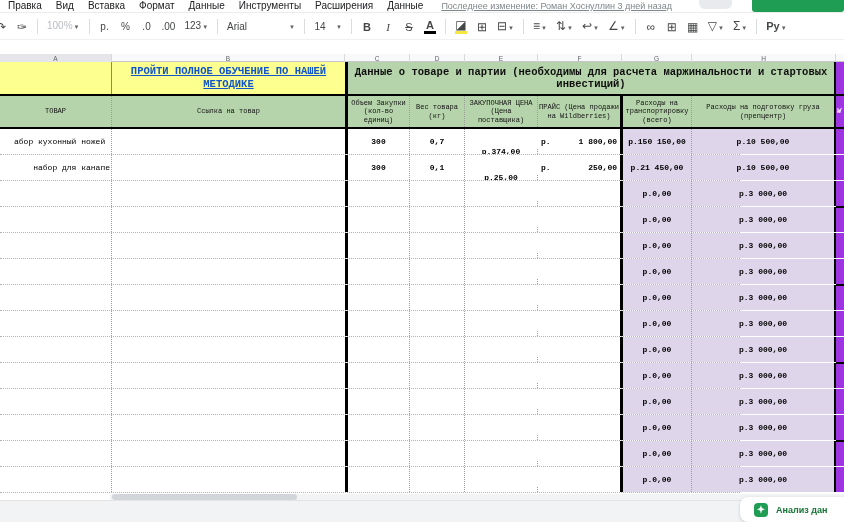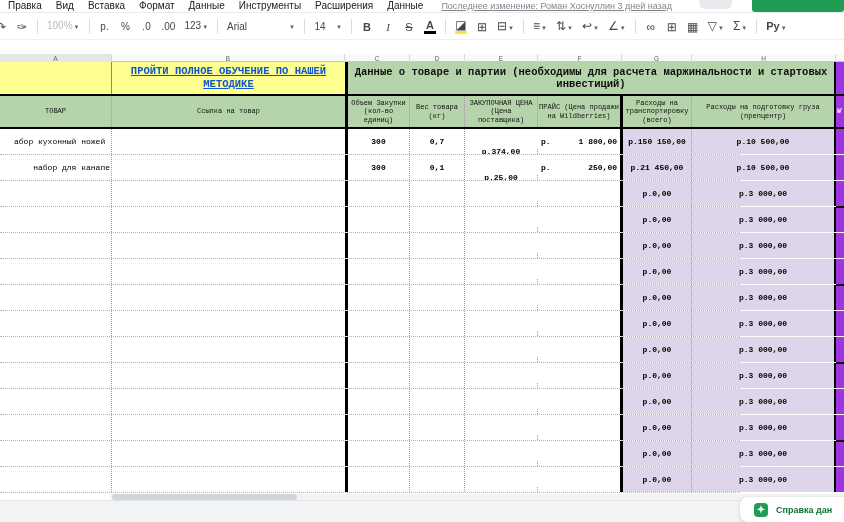--- a/index.html
+++ b/index.html
@@ -469,16 +469,16 @@
   </div>
 
   <div class="tabbar">
     <div class="sheet-tab">
       <span class="t">Аналитика товаров</span>
       <span class="tc">▼</span>
     </div>
   </div>
   <div class="explore">
     <span class="explore-icon">✦</span>
-    <span class="explore-label">Справка дан</span>
+    <span class="explore-label">Анализ дан</span>
   </div>
 
 </div>
 
 </body></html>

